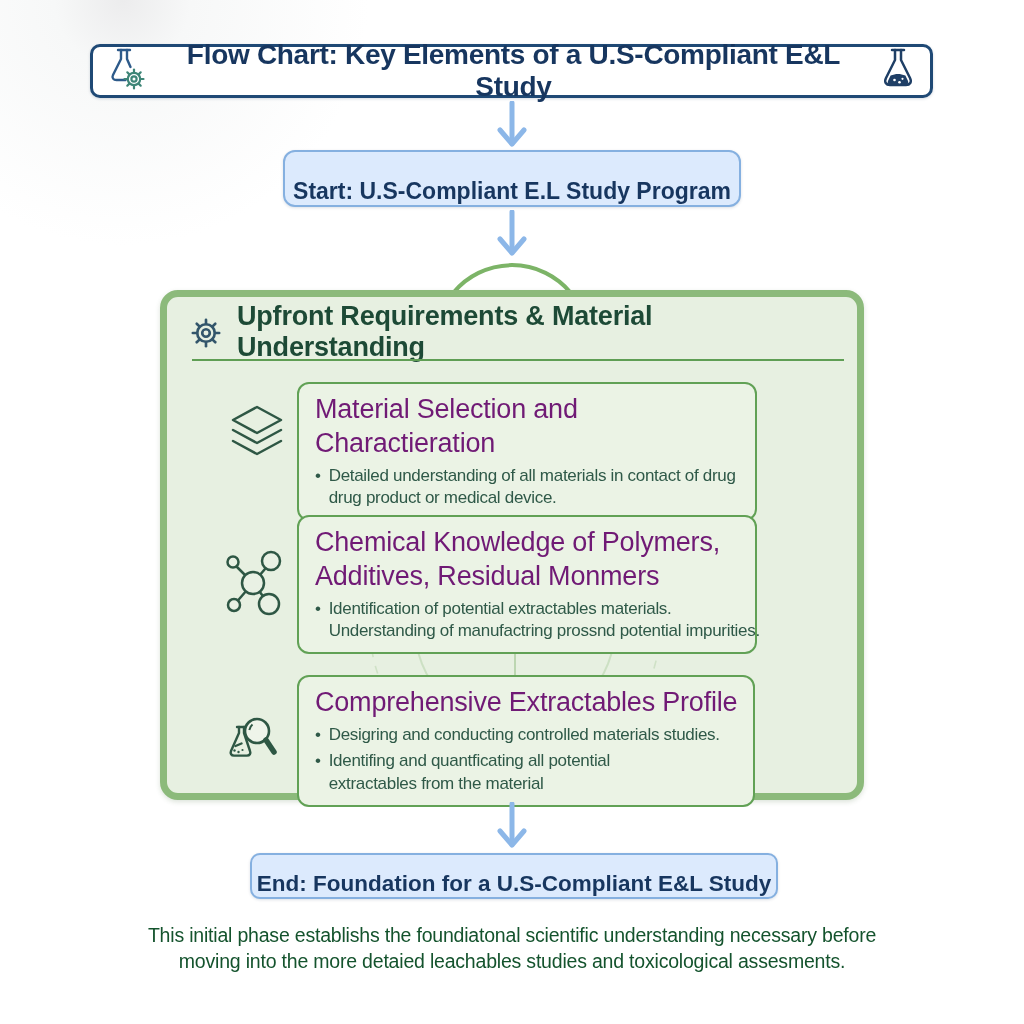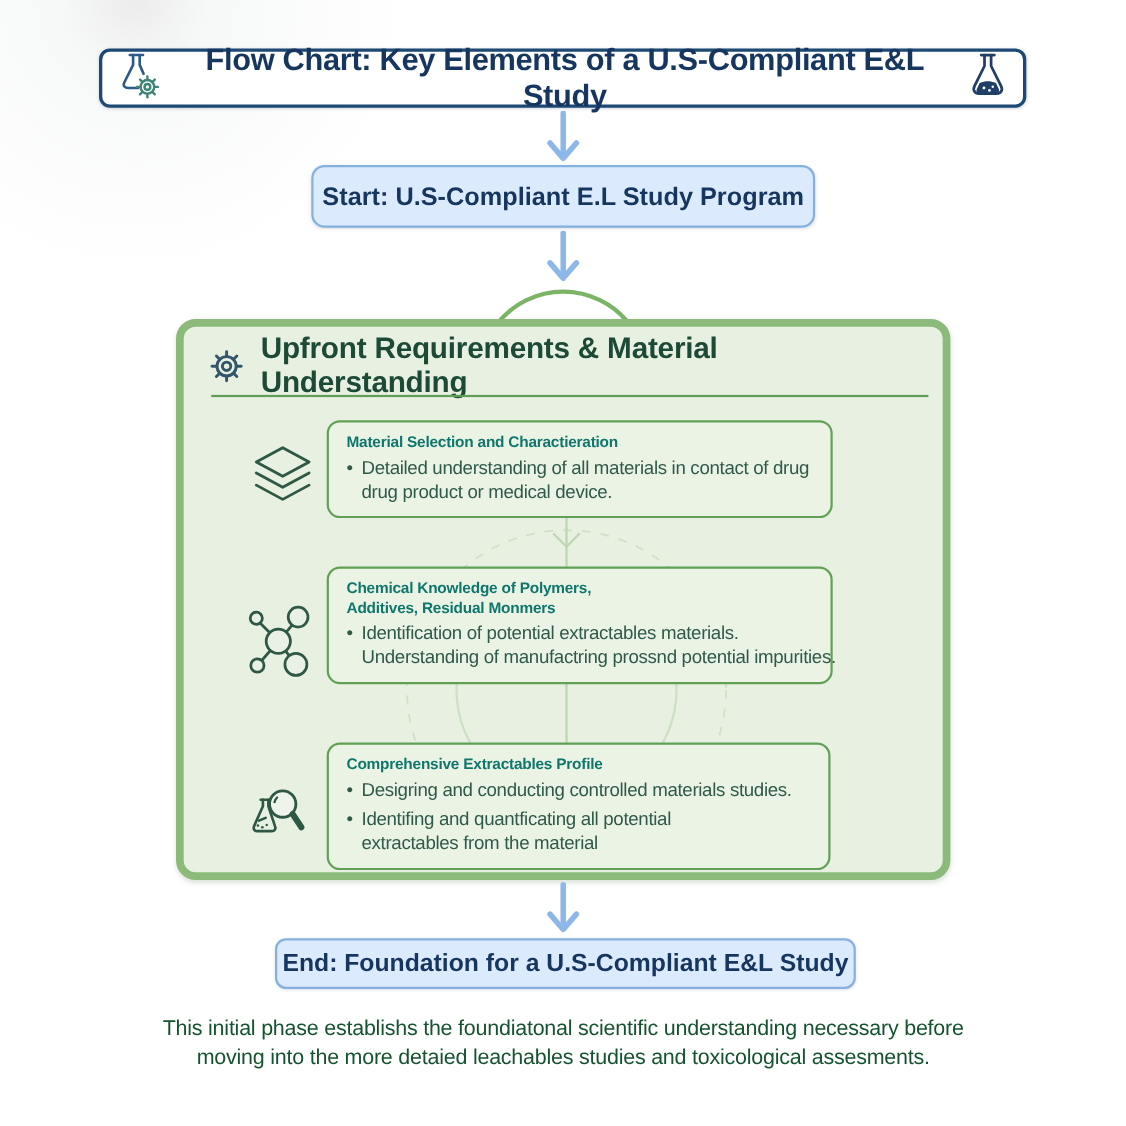--- a/index.html
+++ b/index.html
@@ -15,21 +15,21 @@
     left:90px;top:44px;width:843px;height:54px;box-sizing:border-box;
     border:3px solid #1f4975;border-radius:10px;background:#ffffff;
     display:flex;align-items:center;padding:12px 12px;gap:8px;
     box-shadow:0 1px 3px rgba(20,50,90,.18);
   }
   .title-text{flex:1;text-align:center;font-size:28px;font-weight:bold;color:#17365f;letter-spacing:-0.3px;}
 
   
   .blue-node{
     box-sizing:border-box;background:#dceafd;border:2.5px solid #85b0e0;border-radius:12px;
-    display:flex;align-items:center;justify-content:center;
+    display:flex;align-items:flex-end;justify-content:center;
     font-weight:bold;color:#17365f;box-shadow:0 1px 3px rgba(20,50,90,.15);
   }
   .start-node{left:283px;top:150px;width:458px;height:57px;font-size:23px;}
   .end-node{left:250px;top:853px;width:528px;height:46px;font-size:22.5px;border-radius:10px;}
 
   
   .arrow{pointer-events:none;}
 
   
   .main-box{
@@ -46,21 +46,21 @@
   .section-divider{left:25px;top:62px;width:652px;border-top:2px solid #5f9e54;}
 
   .sub-box{
     box-sizing:border-box;width:460px;min-height:88px;
     background:#ebf3e5;border:2.5px solid #61a155;border-radius:12px;
     padding:9px 10px 10px 16px;
   }
   .sub-box-1{left:130px;top:85px;}
   .sub-box-2{left:130px;top:218px;}
   .sub-box-3{left:130px;top:378px;width:458px;}
-  .sub-title{font-size:14px;font-weight:bold;color:#0f766e;line-height:1.25;letter-spacing:-0.2px;}
+  .sub-title{font-size:27px;font-weight:normal;color:#701a75;line-height:1.25;letter-spacing:-0.2px;}
   .bullet{display:flex;gap:8px;margin-top:4px;color:#2f5948;font-size:17px;line-height:1.32;letter-spacing:-0.3px;}
   .bullet .marker{flex:0 0 auto;}
   .bullet .lines span{display:block;white-space:nowrap;}
 
   .row-icon{pointer-events:none;}
 
   
   .footer{
     left:0;top:922px;width:1024px;text-align:center;
     color:#14532d;font-size:19.5px;line-height:1.35;letter-spacing:-0.2px;

